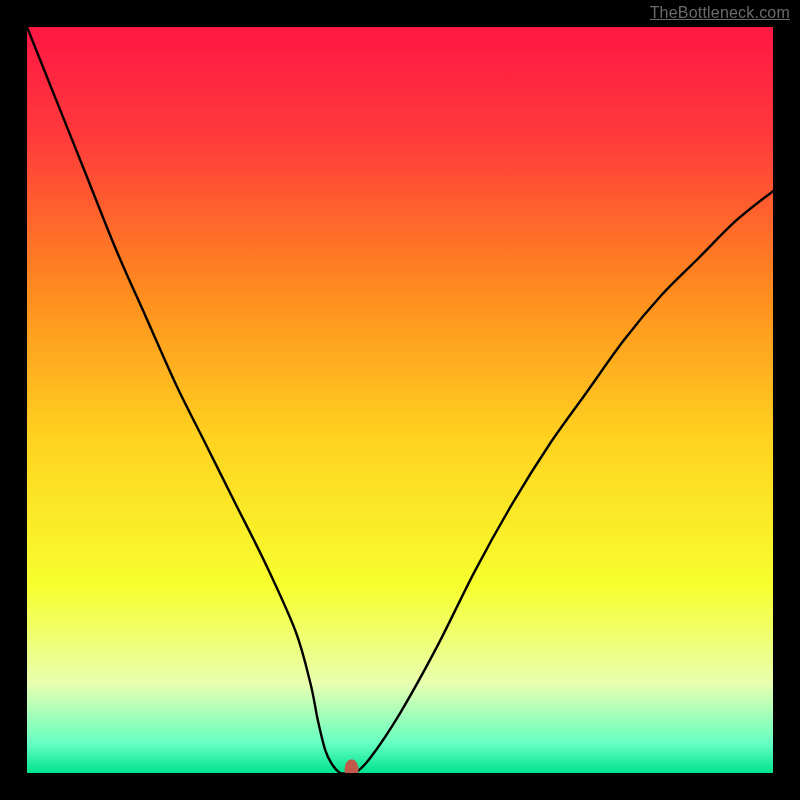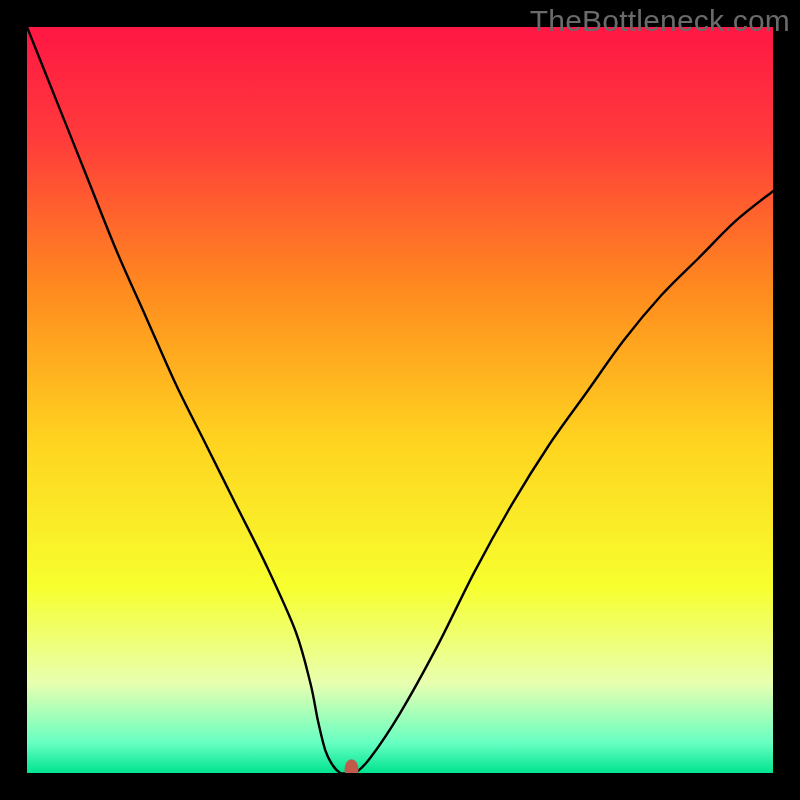--- a/index.html
+++ b/index.html
@@ -9,24 +9,25 @@
     height: 800px;
     background: #000;
     position: relative;
     font-family: Arial, Helvetica, sans-serif;
   }
   .watermark {
     position: absolute;
     top: 4px;
     right: 10px;
     color: #6a6a6a;
-    font-size: 30px;
+    font-size: 16px;
     font-weight: 500;
     z-index: 10;
     letter-spacing: 0.2px;
+    text-decoration: underline;
   }
   .frame {
     position: absolute;
     top: 27px;
     left: 27px;
     width: 746px;
     height: 746px;
     background: #000;
   }
   .plot-area {

